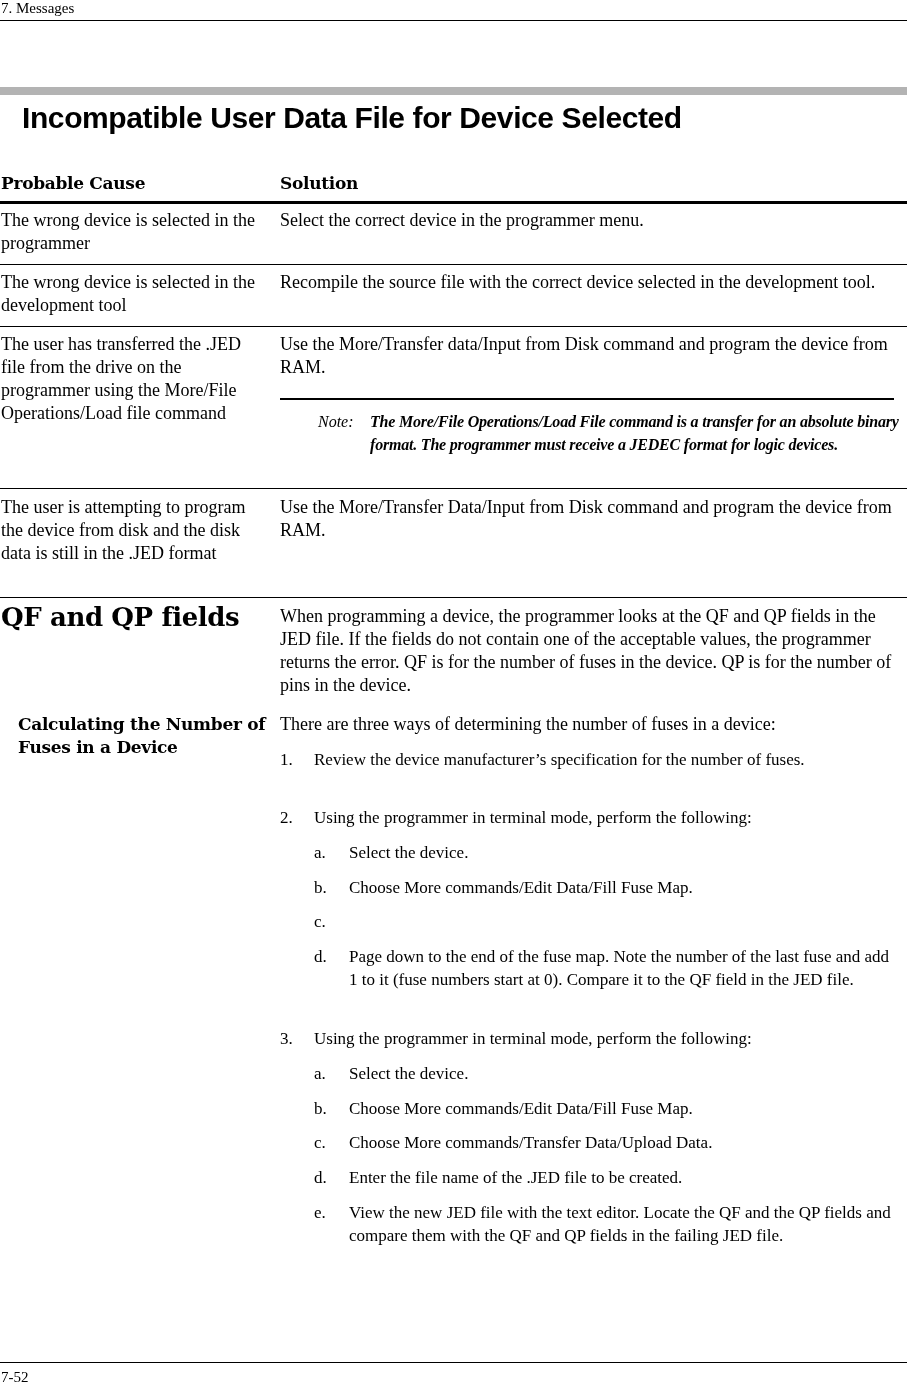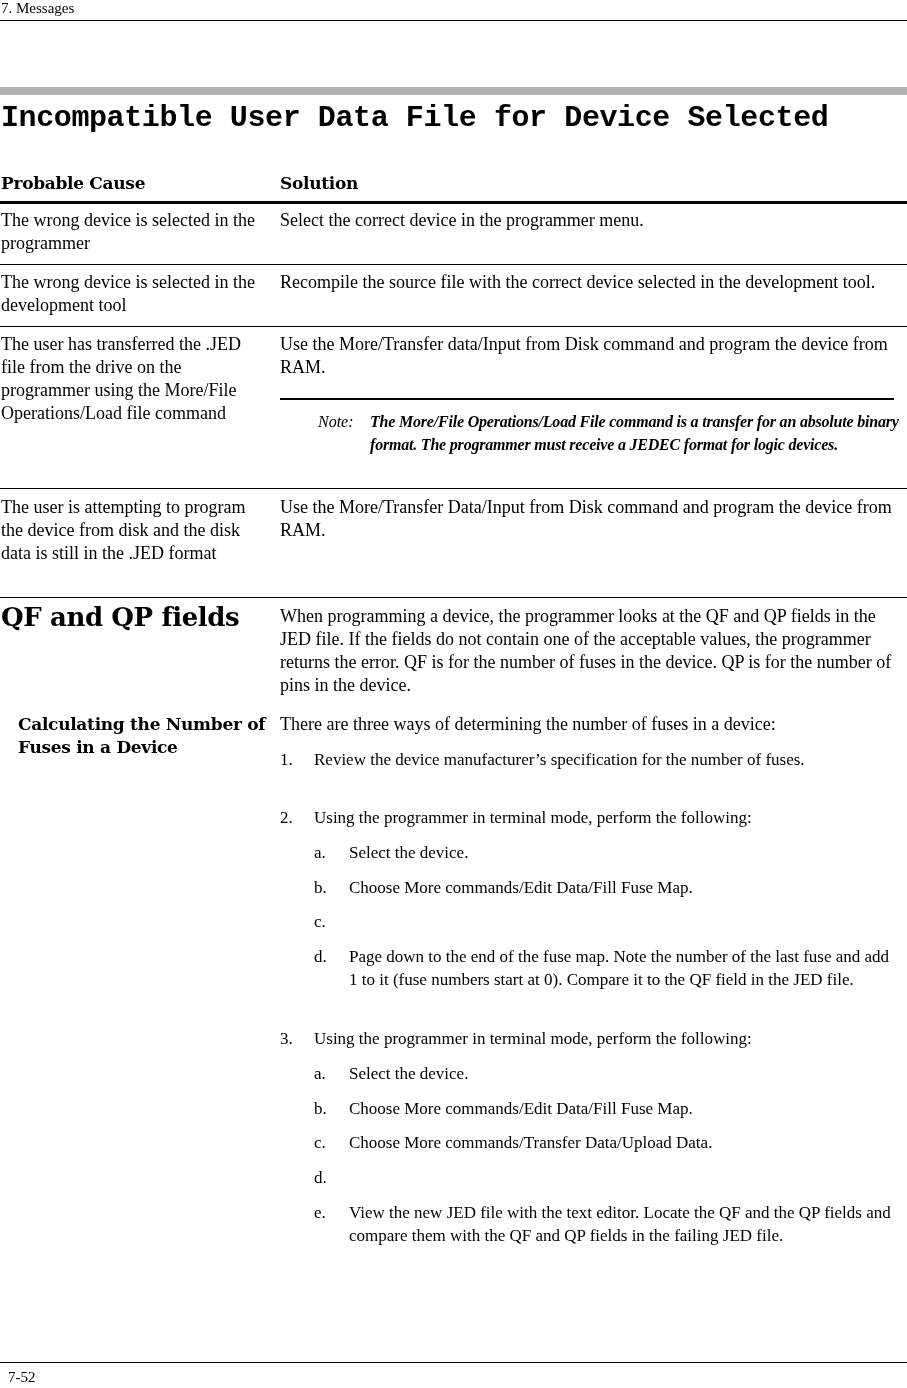--- a/index.html
+++ b/index.html
@@ -10,22 +10,23 @@
     }
     .abs { position: absolute; }
     .running-head {
       left: 1px; top: 0px; font-size: 15px; line-height: 16px;
       font-family: "Liberation Serif", "DejaVu Serif", serif;
     }
     .head-rule { left: 0; top: 20px; width: 907px; height: 1px; background: #000; }
     .gray-bar { left: 0; top: 87px; width: 907px; height: 8px; background: #b3b3b3; }
     .page-title {
       left: 1px; top: 98px; font-size: 30px; line-height: 40px; font-weight: bold;
-      font-family: Liberation Mono, monospace; letter-spacing: -0.4px;
+      font-family: Liberation Sans, sans-serif; letter-spacing: -0.4px;
       white-space: nowrap;
+      padding-left: 21px;
     }
     .col-head {
       top: 172px; font-size: 17px; font-weight: bold; line-height: 22px;
       font-family: "DejaVu Serif", "Liberation Serif", serif; letter-spacing: -0.3px;
     }
     .thick-rule { left: 0; top: 201px; width: 907px; height: 3px; background: #000; }
     .row-rule { left: 0; width: 907px; height: 1px; background: #000; }
     .cell {
       font-size: 18px; line-height: 23px;
       font-family: "Liberation Serif", "DejaVu Serif", serif;
@@ -49,21 +50,21 @@
       left: 1px; top: 713px; width: 260px; font-size: 17px; line-height: 23px; font-weight: bold;
       font-family: "DejaVu Serif", "Liberation Serif", serif; letter-spacing: -0.3px; margin-left: 17px;
     }
     .li { display: flex; font-size: 17px; line-height: 23px; font-family: "Liberation Serif", "DejaVu Serif", serif; }
     .li .marker { flex: none; }
     .num-item { left: 280px; width: 612px; }
     .num-item .marker { width: 34px; }
     .sub-item { left: 314px; width: 578px; }
     .sub-item .marker { width: 35px; }
     .foot-rule { left: 0; top: 1362px; width: 907px; height: 1px; background: #000; }
-    .foot-left { left: 1px; top: 1369px; font-size: 15px; line-height: 16px; font-family: "Liberation Serif", "DejaVu Serif", serif; margin-left: 7px; }
+    .foot-left { left: 1px; top: 1369px; font-size: 15px; line-height: 16px; font-family: "Liberation Serif", "DejaVu Serif", serif; }
     .foot-right { right: 2px; top: 1401px; font-size: 15px; line-height: 16px; font-family: "Liberation Serif", "DejaVu Serif", serif; }
     .foot-right i { font-weight: bold; }
   </style>
 </head>
 <body>
 
 <div class="abs running-head">7. Messages</div>
 <div class="abs head-rule"></div>
 
 <div class="abs gray-bar"></div>
@@ -144,20 +145,21 @@
 <div class="abs li sub-item" style="top:1097px">
   <span class="marker">b.</span>
   <span>Choose More commands/Edit Data/Fill Fuse Map.</span>
 </div>
 <div class="abs li sub-item" style="top:1131px">
   <span class="marker">c.</span>
   <span>Choose More commands/Transfer Data/Upload Data.</span>
 </div>
 <div class="abs li sub-item" style="top:1166px">
   <span class="marker">d.</span>
+  <span>Enter the file name of the .JED file to be created.</span>
 </div>
 <div class="abs li sub-item" style="top:1201px">
   <span class="marker">e.</span>
   <span>View the new JED file with the text editor. Locate the QF and the QP fields and compare them with the QF and QP fields in the failing JED file.</span>
 </div>
 
 <div class="abs foot-rule"></div>
 <div class="abs foot-left">7-52</div>
 <div class="abs foot-right"><span>UniSite-</span><i>xpi</i><span style="white-space:pre"> User Manual</span></div>
 

